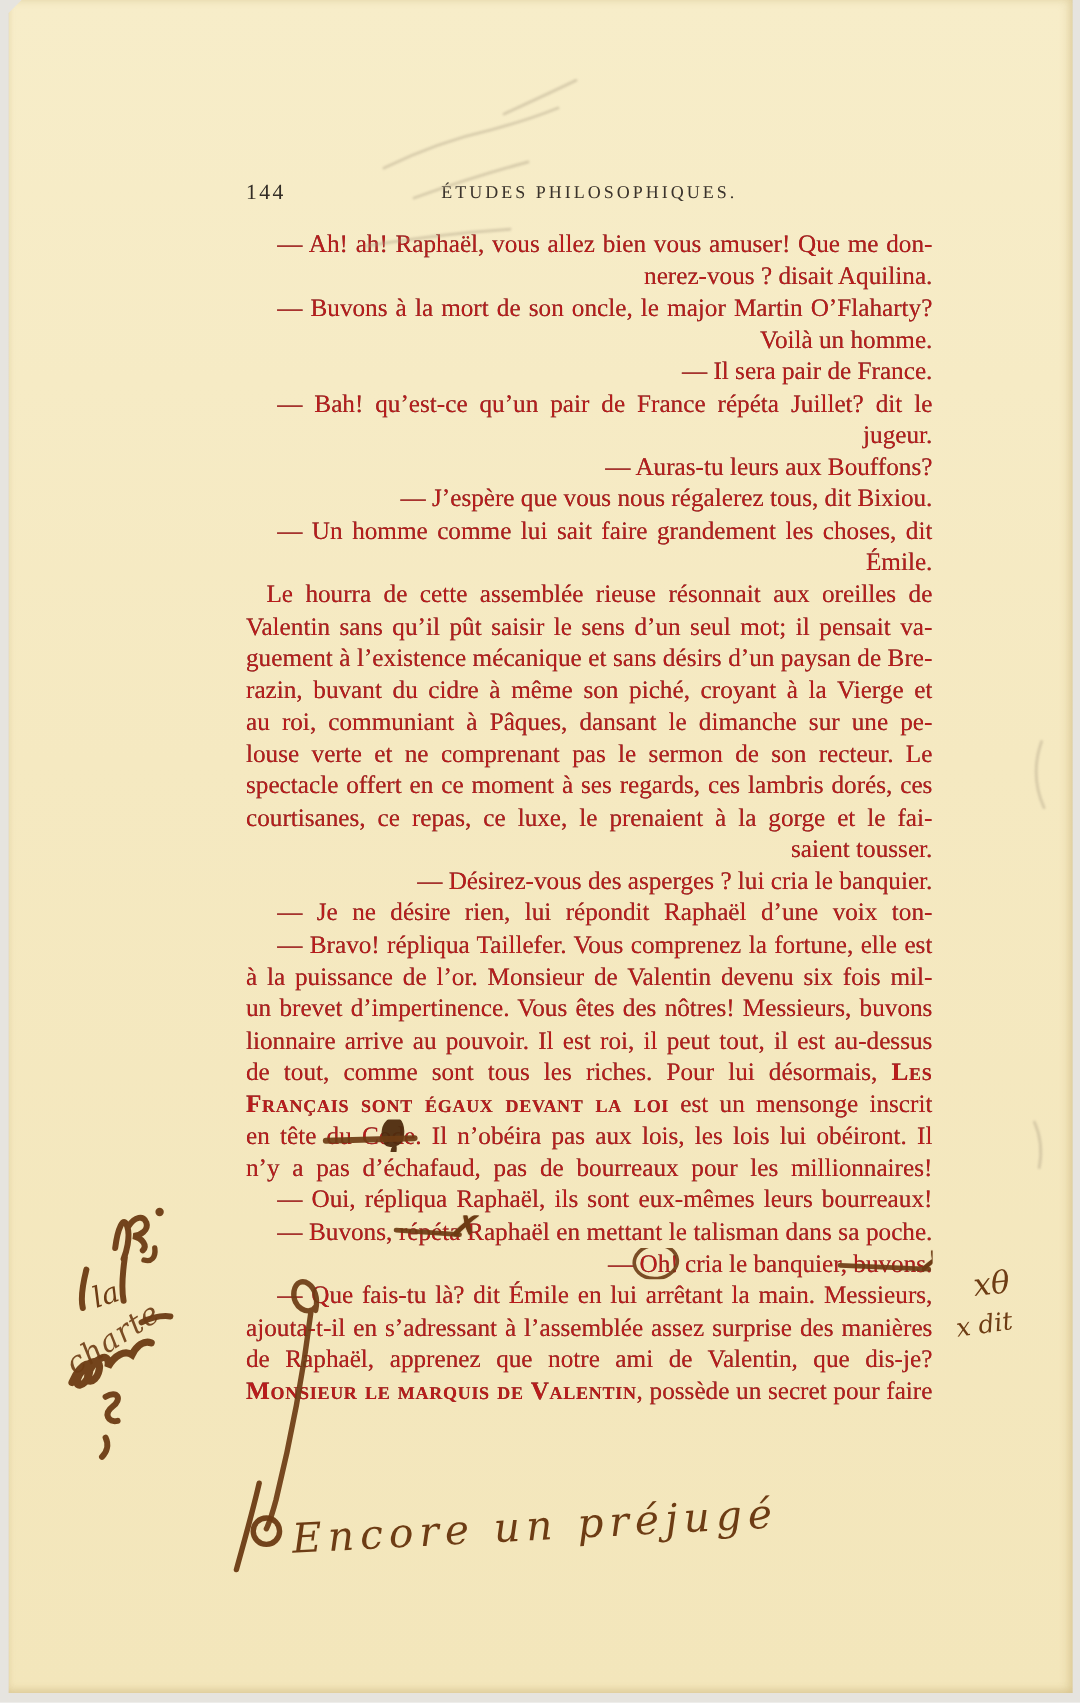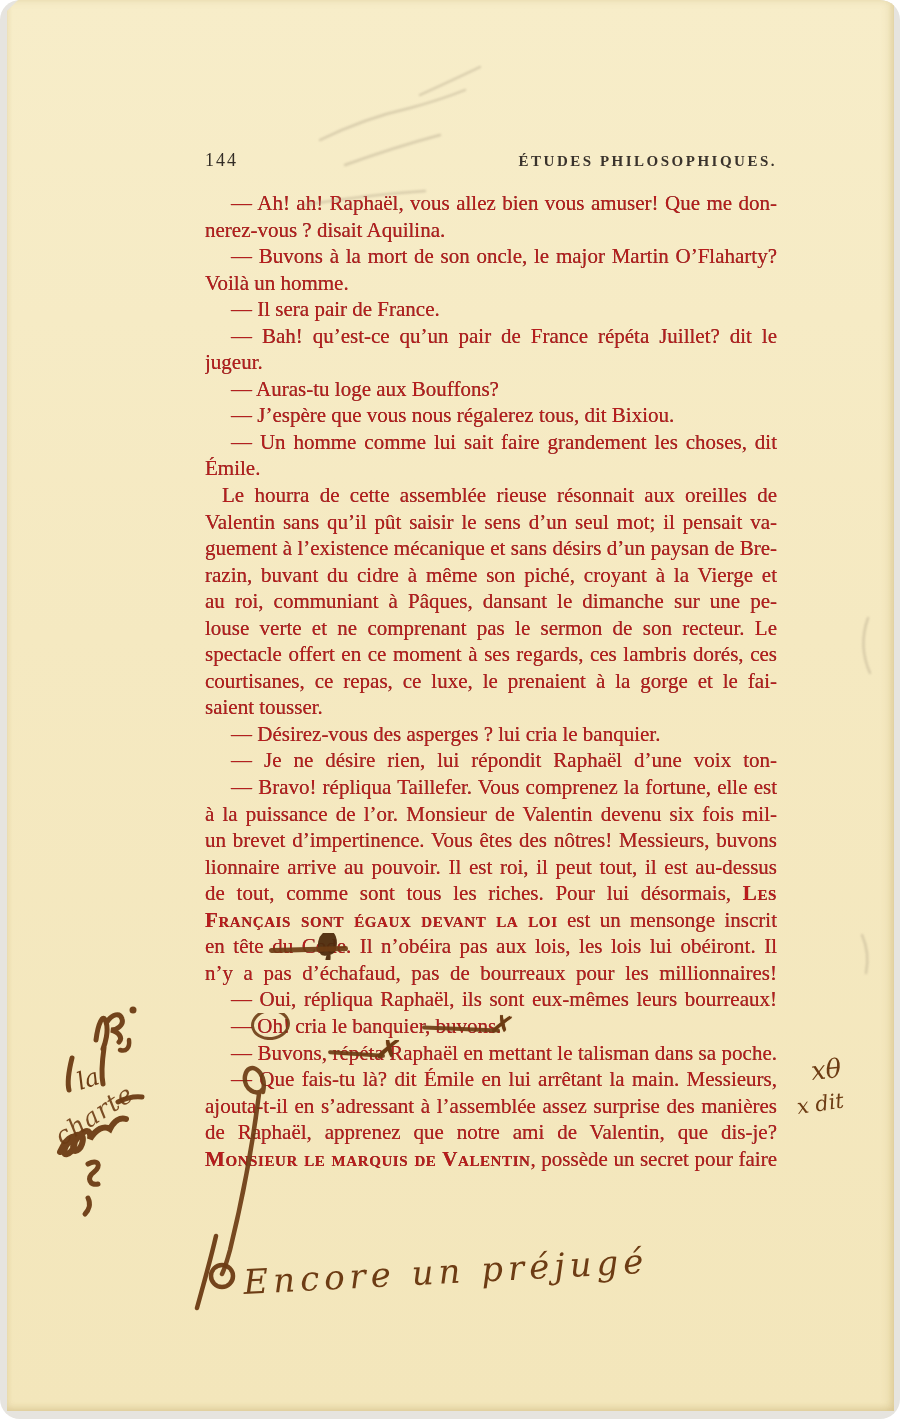--- a/index.html
+++ b/index.html
@@ -1,44 +1,43 @@
 <!DOCTYPE html>
 <html><head>
 <meta charset="utf-8">
 <style>
   html,body{margin:0;padding:0;}
   .scan{
     position:relative; width:900px; height:1419px; overflow:hidden;
     background:#e6e4df;
     font-family:"Liberation Serif","DejaVu Serif",serif;
-    border-radius:20px;
   }
   .paper{
     position:absolute; left:7px; top:0; right:6px; bottom:8px;
     background:linear-gradient(180deg,#f7edc9 0%,#f5e9c1 45%,#f3e6bb 100%);
     clip-path:polygon(11px 0, 100% 0, 100% 100%, 0 100%, 0 11px);
     box-shadow:inset -4px 0 8px rgba(170,140,70,.22), inset 0 -3px 6px rgba(170,140,70,.18);
   }
   .header-row{
     position:absolute; left:205px; top:150px; width:572px; height:24px;
     color:#3a332c;
   }
   .page-number{
     position:absolute; left:0; top:0; font-size:18px; letter-spacing:2px; color:#332d26;
   }
   .running-title{
-    position:absolute; left:0; right:0; top:3px; text-align:right;
-    font-size:15px; font-weight:bold; letter-spacing:2.5px; color:#3a332c;
+    position:absolute; left:0; right:0; top:3px; text-align:center;
+    font-size:15px; font-weight:normal; letter-spacing:2.5px; color:#3a332c;
   }
   .text-block{
     position:absolute; left:205px; top:190px; width:572px;
     font-size:21px; color:#b91c1c;
     text-shadow:0 0 .4px rgba(51,45,39,.8);
   }
-  .line{ line-height:26.55px; height:26.55px; overflow:hidden; }
+  .line{ line-height:26.55px; height:26.55px; overflow:hidden;text-align:right; }
   .line.just{ text-align:justify; text-align-last:justify; }
   .line.first.dash{ text-indent:26px; }
   .line.first.text{ text-indent:17px; }
   .seg-i{ }
   .seg-sc{ font-variant:small-caps; letter-spacing:.6px;font-weight:bold; }
   
   .seg-strike-blot{ position:relative; }
   .seg-strike-blot::after{
     content:''; position:absolute; left:-3px; right:-2px; top:54%; height:4.5px;
     background:#6d3c14; border-radius:3px; transform:rotate(-1.6deg); opacity:.92;
@@ -89,21 +88,21 @@
   </div>
 
   <div class="text-block">
       <div class="line just first dash">— Ah! ah! Raphaël, vous allez bien vous amuser! Que me don-</div>
       <div class="line">nerez-vous ? disait Aquilina.</div>
       <div class="line just first dash">— Buvons à la mort de son oncle, le major Martin O’Flaharty?</div>
       <div class="line">Voilà un homme.</div>
       <div class="line first dash">— Il sera pair de France.</div>
       <div class="line just first dash">— Bah! qu’est-ce qu’un pair de France répéta Juillet? dit le</div>
       <div class="line">jugeur.</div>
-      <div class="line first dash">— Auras-tu loge aux Bouffons?</div>
+      <div class="line first dash">— Auras-tu leurs aux Bouffons?</div>
       <div class="line first dash">— J’espère que vous nous régalerez tous, dit Bixiou.</div>
       <div class="line just first dash">— Un homme comme lui sait faire grandement les choses, dit</div>
       <div class="line">Émile.</div>
       <div class="line just first text">Le hourra de cette assemblée rieuse résonnait aux oreilles de</div>
       <div class="line just">Valentin sans qu’il pût saisir le sens d’un seul mot; il pensait va-</div>
       <div class="line just">guement à l’existence mécanique et sans désirs d’un paysan de Bre-</div>
       <div class="line just">razin, buvant du cidre à même son <span class="seg-i">piché</span>, croyant à la Vierge et</div>
       <div class="line just">au roi, communiant à Pâques, dansant le dimanche sur une pe-</div>
       <div class="line just">louse verte et ne comprenant pas le sermon de son <span class="seg-i">recteur</span>. Le</div>
       <div class="line just">spectacle offert en ce moment à ses regards, ces lambris dorés, ces</div>
@@ -113,22 +112,22 @@
       <div class="line just first dash">— <span class="seg-i">Je ne désire rien</span>, lui répondit Raphaël d’une voix ton-</div>
       <div class="line just first dash">— Bravo! répliqua Taillefer. Vous comprenez la fortune, elle est</div>
       <div class="line just">à la puissance de l’or. Monsieur de Valentin devenu six fois mil-</div>
       <div class="line just">un brevet d’impertinence. Vous êtes des nôtres! Messieurs, buvons</div>
       <div class="line just">lionnaire arrive au pouvoir. Il est roi, il peut tout, il est au-dessus</div>
       <div class="line just">de tout, comme sont tous les riches. Pour lui désormais, <span class="seg-sc">Les</span></div>
       <div class="line just"><span class="seg-sc">Français sont égaux devant la loi</span> est un mensonge inscrit</div>
       <div class="line just">en tête <span class="seg-strike-blot">du Code</span>. Il n’obéira pas aux lois, les lois lui obéiront. Il</div>
       <div class="line just">n’y a pas d’échafaud, pas de bourreaux pour les millionnaires!</div>
       <div class="line just first dash">— Oui, répliqua Raphaël, ils sont eux-mêmes leurs bourreaux!</div>
+      <div class="line just first dash">— Buvons, <span class="seg-xover">répéta</span> Raphaël en mettant le talisman dans sa poche.</div>
       <div class="line first dash">— <span class="seg-circled">Oh</span>! cria le banquier,<span class="seg-strike-x"> buvons</span>.</div>
-      <div class="line just first dash">— Buvons, <span class="seg-xover">répéta</span> Raphaël en mettant le talisman dans sa poche.</div>
       <div class="line just first dash">— Que fais-tu là? dit Émile en lui arrêtant la main. Messieurs,</div>
       <div class="line just">ajouta-t-il en s’adressant à l’assemblée assez surprise des manières</div>
       <div class="line just">de Raphaël, apprenez que notre ami de Valentin, que dis-je?</div>
       <div class="line just"><span class="seg-sc">Monsieur le marquis de Valentin</span>, possède un secret pour faire</div>
     </div>
 
   <svg class="overlay" width="900" height="1419" viewBox="0 0 900 1419">
     <defs>
       <filter id="soft">
           <feGaussianBlur stdDeviation="0.9"></feGaussianBlur>

